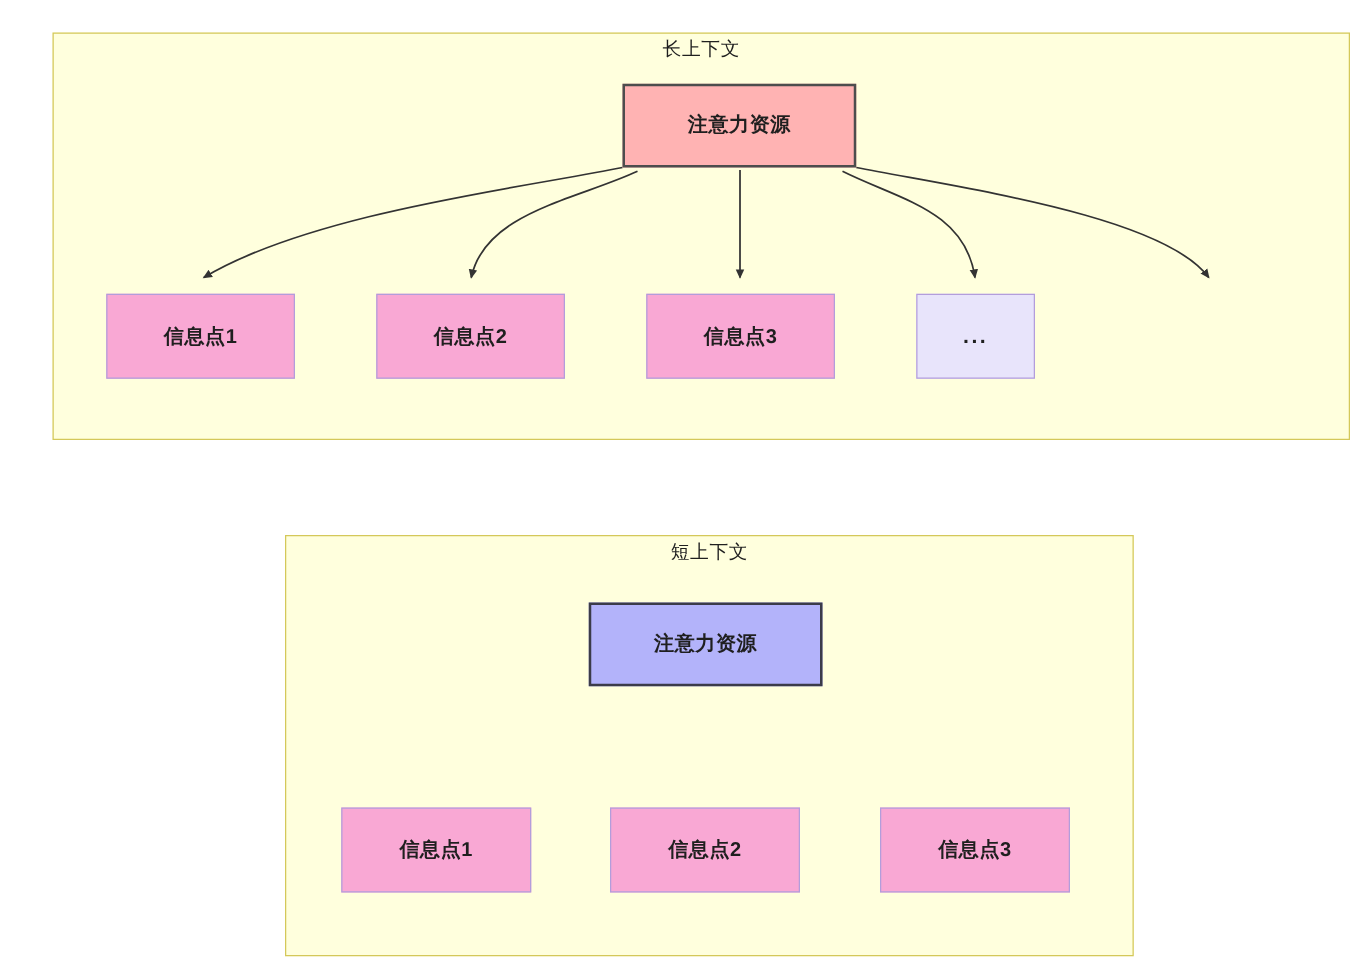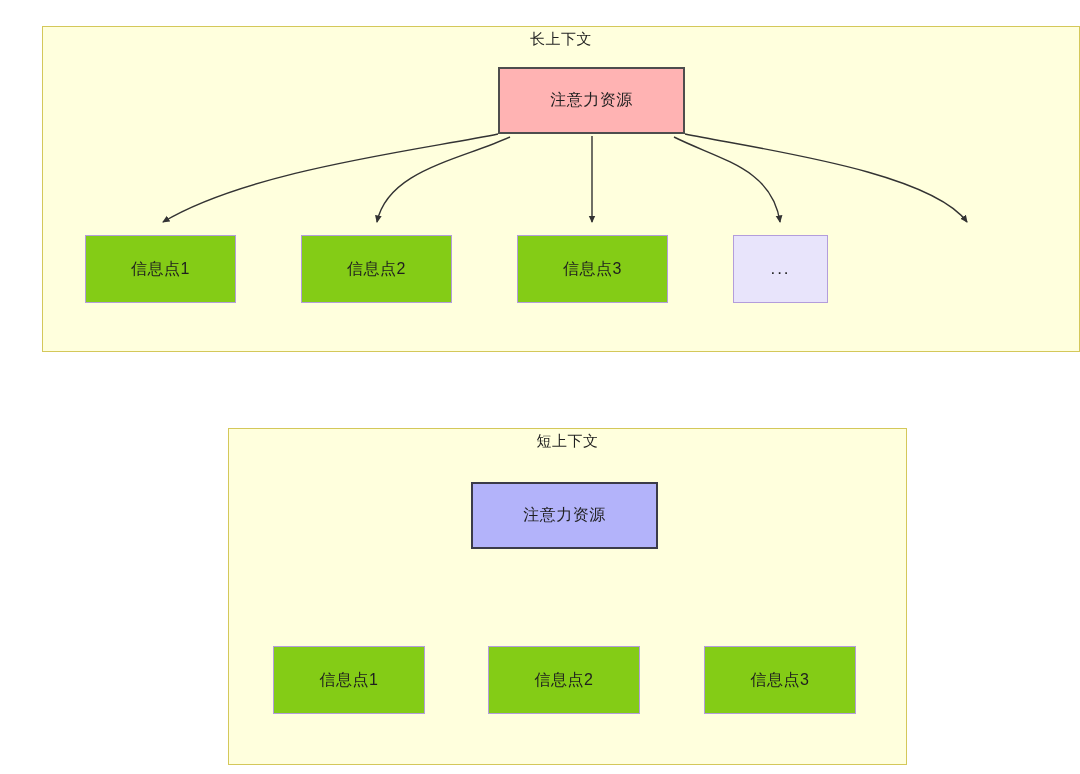--- a/index.html
+++ b/index.html
@@ -48,31 +48,32 @@
   .node {
     position: absolute;
     box-sizing: border-box;
     display: flex;
     align-items: center;
     justify-content: center;
     font-size: 16px;
     color: #1f1f1f;
     letter-spacing: 0.5px;
     white-space: nowrap;
+    font-weight: bold;
   }
   .node-attention-long {
     background: #ffb3b3;
     border: 2px solid #4d4d4d;
   }
   .node-attention-short {
     background: #b3b3fa;
     border: 2px solid #3b3b49;
   }
   .node-info {
-    background: #84cc16;
+    background: #f9a8d4;
     border: 1.5px solid #b39ddb;
   }
   .node-ellipsis {
     background: #e8e4fb;
     border: 1.5px solid #b39ddb;
     font-size: 17px;
     letter-spacing: 2px;
   }
 </style>
 </head>

